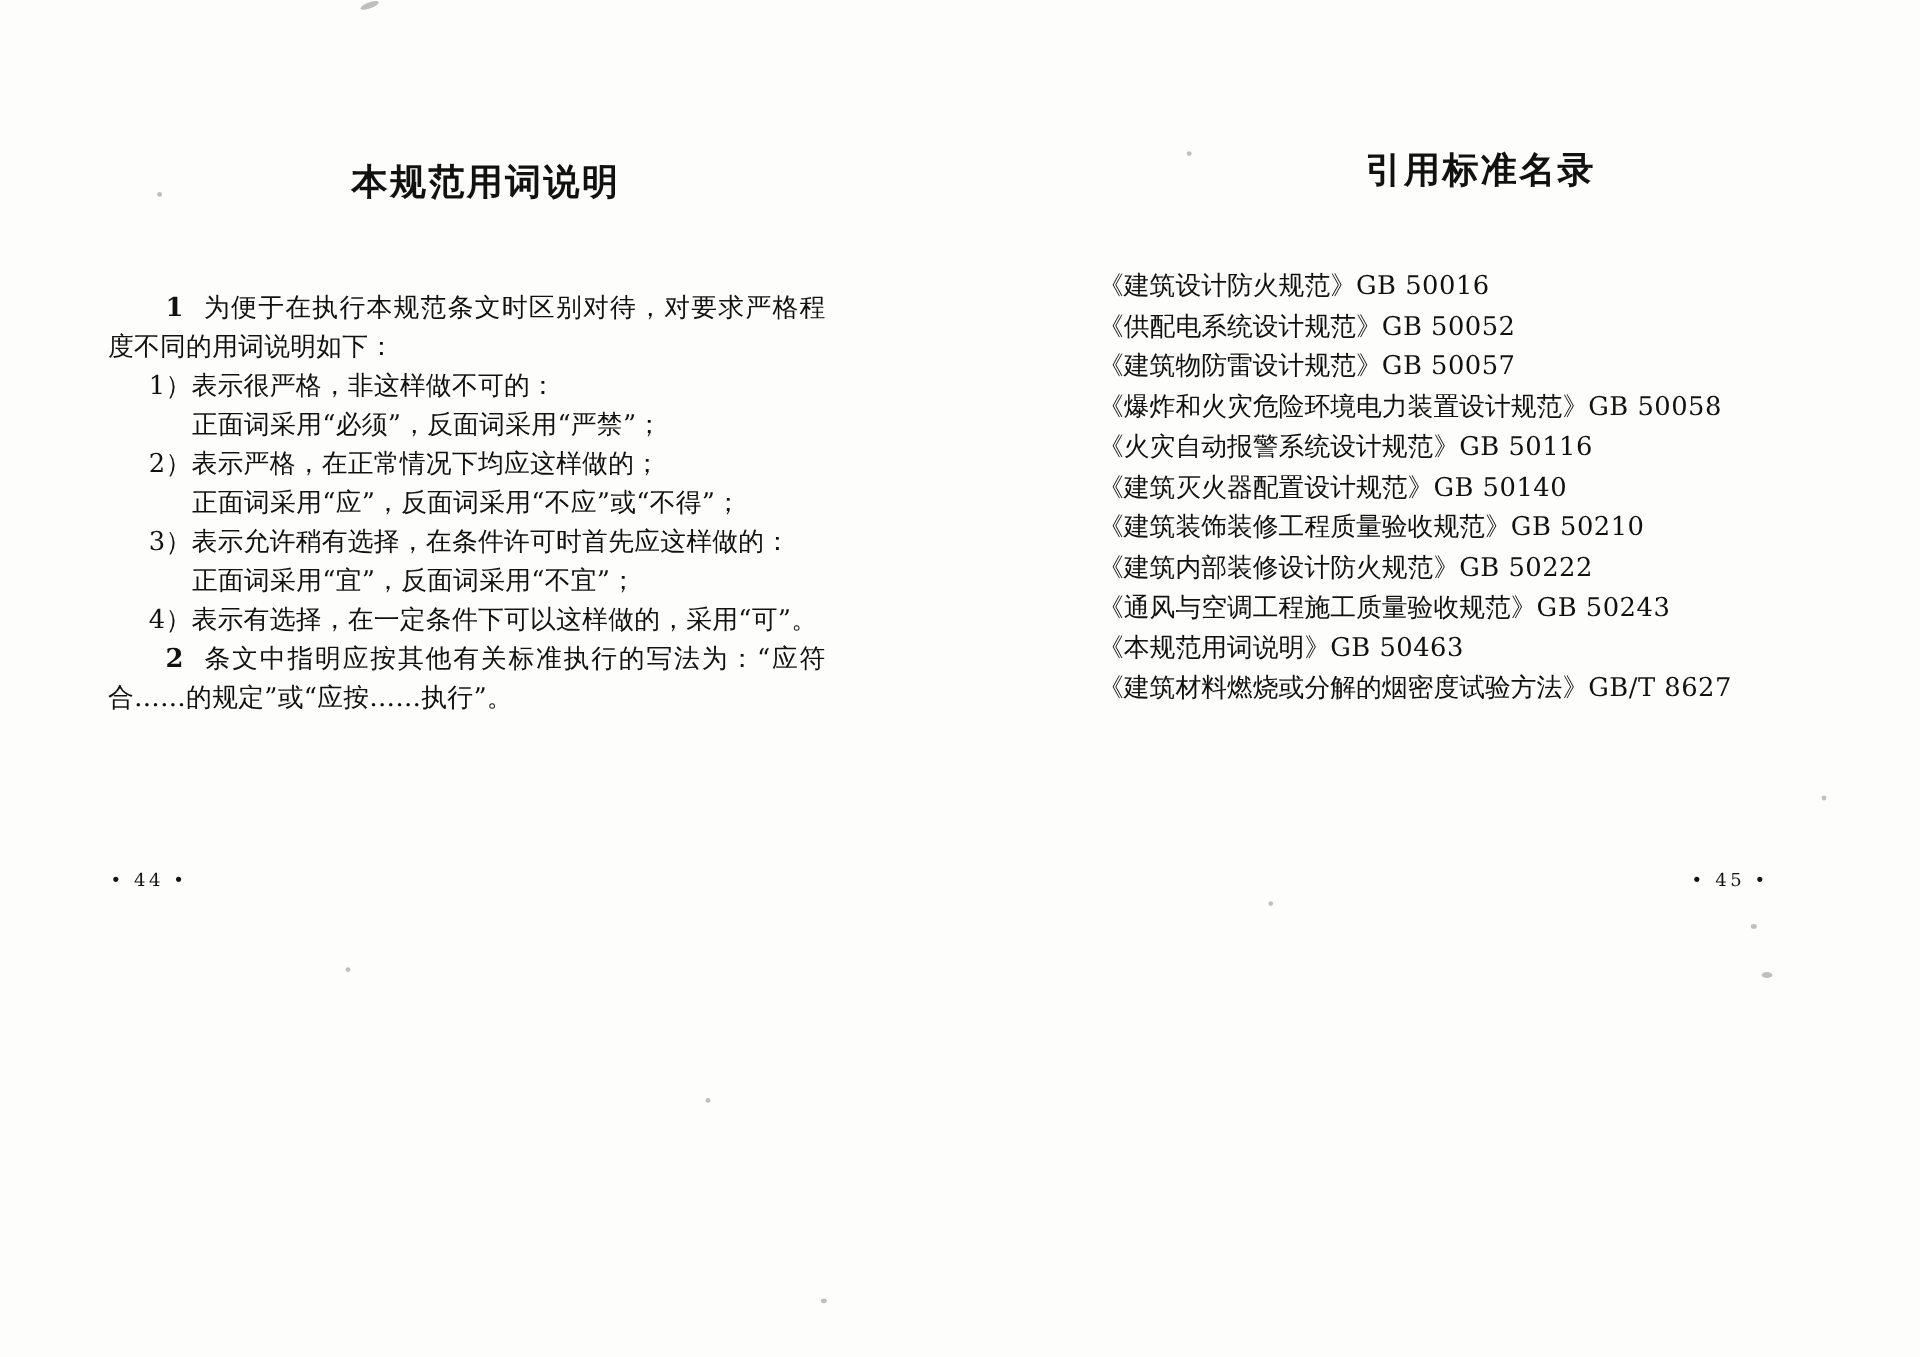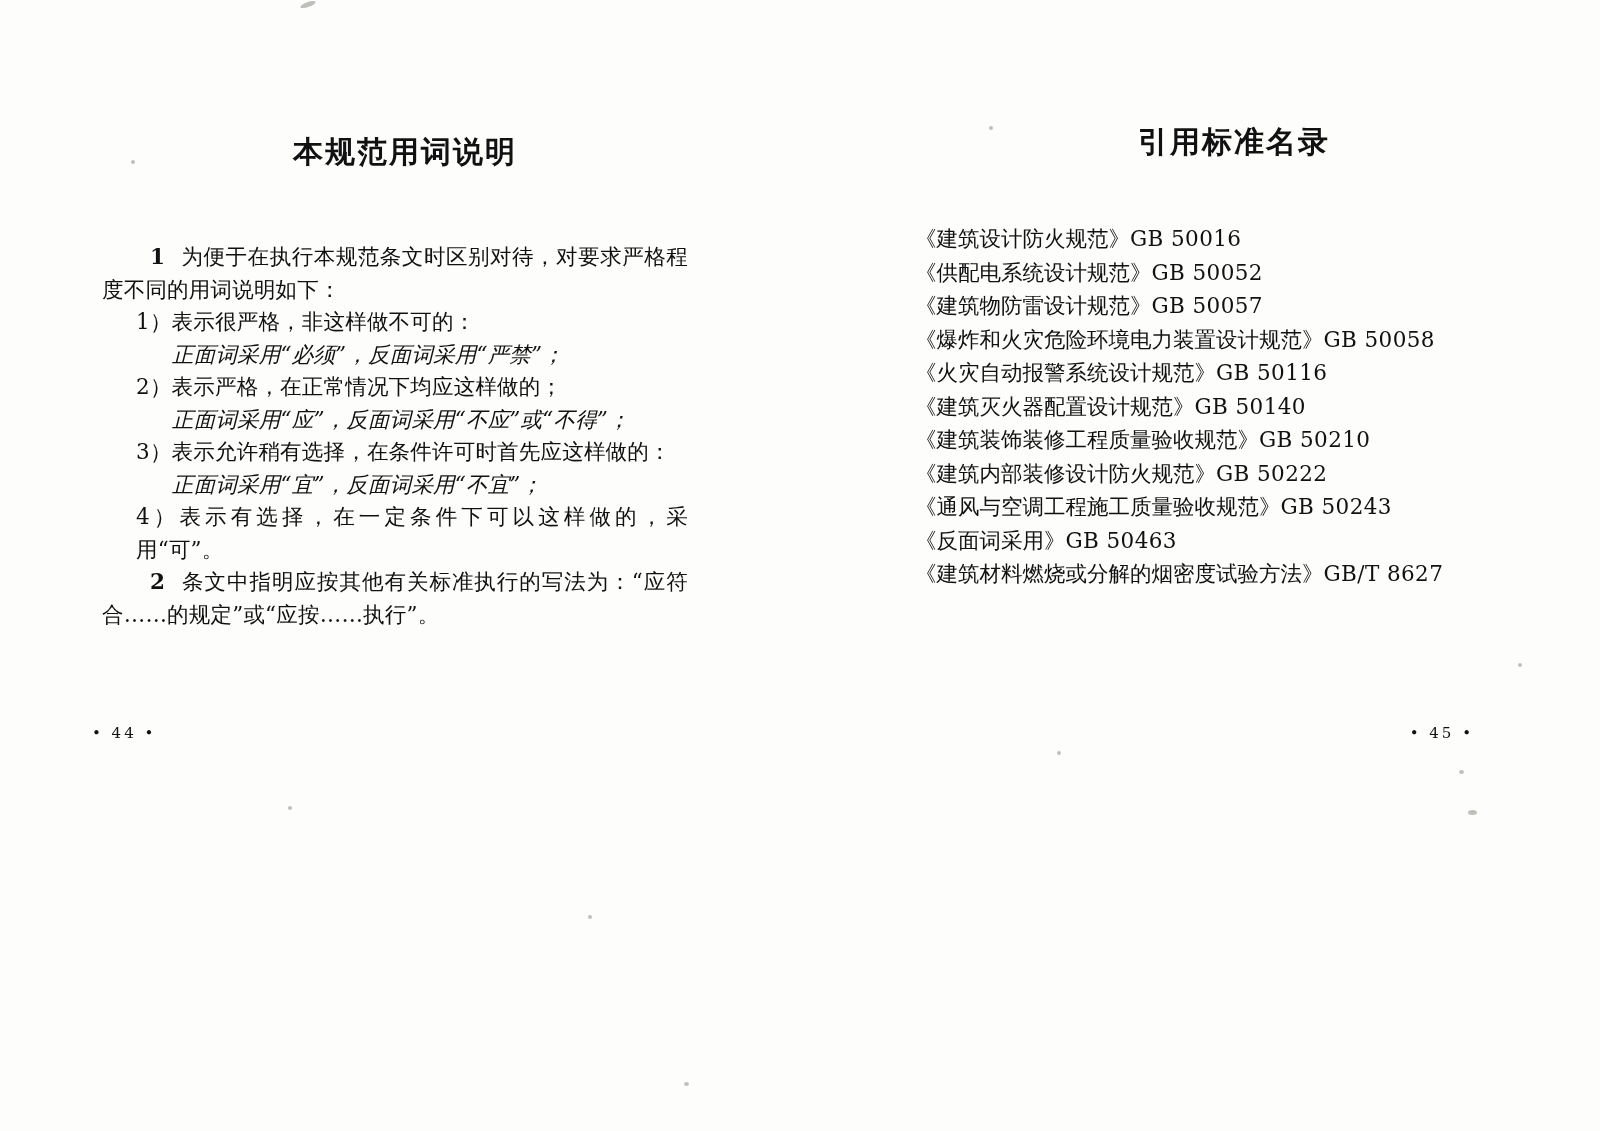--- a/index.html
+++ b/index.html
@@ -44,28 +44,28 @@
   }
   .left-title  { margin-top: 132px; padding-left: 10px; }
   .right-title { margin-top: 122px; padding-left: 40px; }
 
   .body-block {
     font-size: 21.5px;
     line-height: 32.5px;
     letter-spacing: .2px;
   }
   .left-body {
-    margin: 68px 0 0 16px;
+    margin: 68px 0 0 4px;
     padding: 0 112px 0 86px;
     text-align: justify;
   }
   .left-body p { margin: 0; }
   .indent-1 { text-indent: 0; }
   .lvl-1 { padding-left: 34px; }
-  .lvl-2 { padding-left: 70px; font-style: italic; }
+  .lvl-2 { padding-left: 70px; }
 
   .num {
     font-family: "DejaVu Serif", "Liberation Serif", serif;
     font-weight: bold;
     margin-right: 16px;
   }
   .num-sub {
     font-family: "DejaVu Serif", "Liberation Serif", serif;
   }
 
@@ -149,20 +149,20 @@
     <div class="right-body">
       <p class="std-item"><span>《建筑设计防火规范》</span><span class="std-code">GB 50016</span></p>
       <p class="std-item"><span>《供配电系统设计规范》</span><span class="std-code">GB 50052</span></p>
       <p class="std-item"><span>《建筑物防雷设计规范》</span><span class="std-code">GB 50057</span></p>
       <p class="std-item"><span>《爆炸和火灾危险环境电力装置设计规范》</span><span class="std-code">GB 50058</span></p>
       <p class="std-item"><span>《火灾自动报警系统设计规范》</span><span class="std-code">GB 50116</span></p>
       <p class="std-item"><span>《建筑灭火器配置设计规范》</span><span class="std-code">GB 50140</span></p>
       <p class="std-item"><span>《建筑装饰装修工程质量验收规范》</span><span class="std-code">GB 50210</span></p>
       <p class="std-item"><span>《建筑内部装修设计防火规范》</span><span class="std-code">GB 50222</span></p>
       <p class="std-item"><span>《通风与空调工程施工质量验收规范》</span><span class="std-code">GB 50243</span></p>
-      <p class="std-item"><span>《反面词采用》</span><span class="std-code">GB 50463</span></p>
+      <p class="std-item"><span>《本规范用词说明》</span><span class="std-code">GB 50463</span></p>
       <p class="std-item"><span>《建筑材料燃烧或分解的烟密度试验方法》</span><span class="std-code">GB/T 8627</span></p>
     </div>
 
     <div class="folio folio-right">• 45 •</div>
   </div>
 
 </div>
 
 </body></html>

